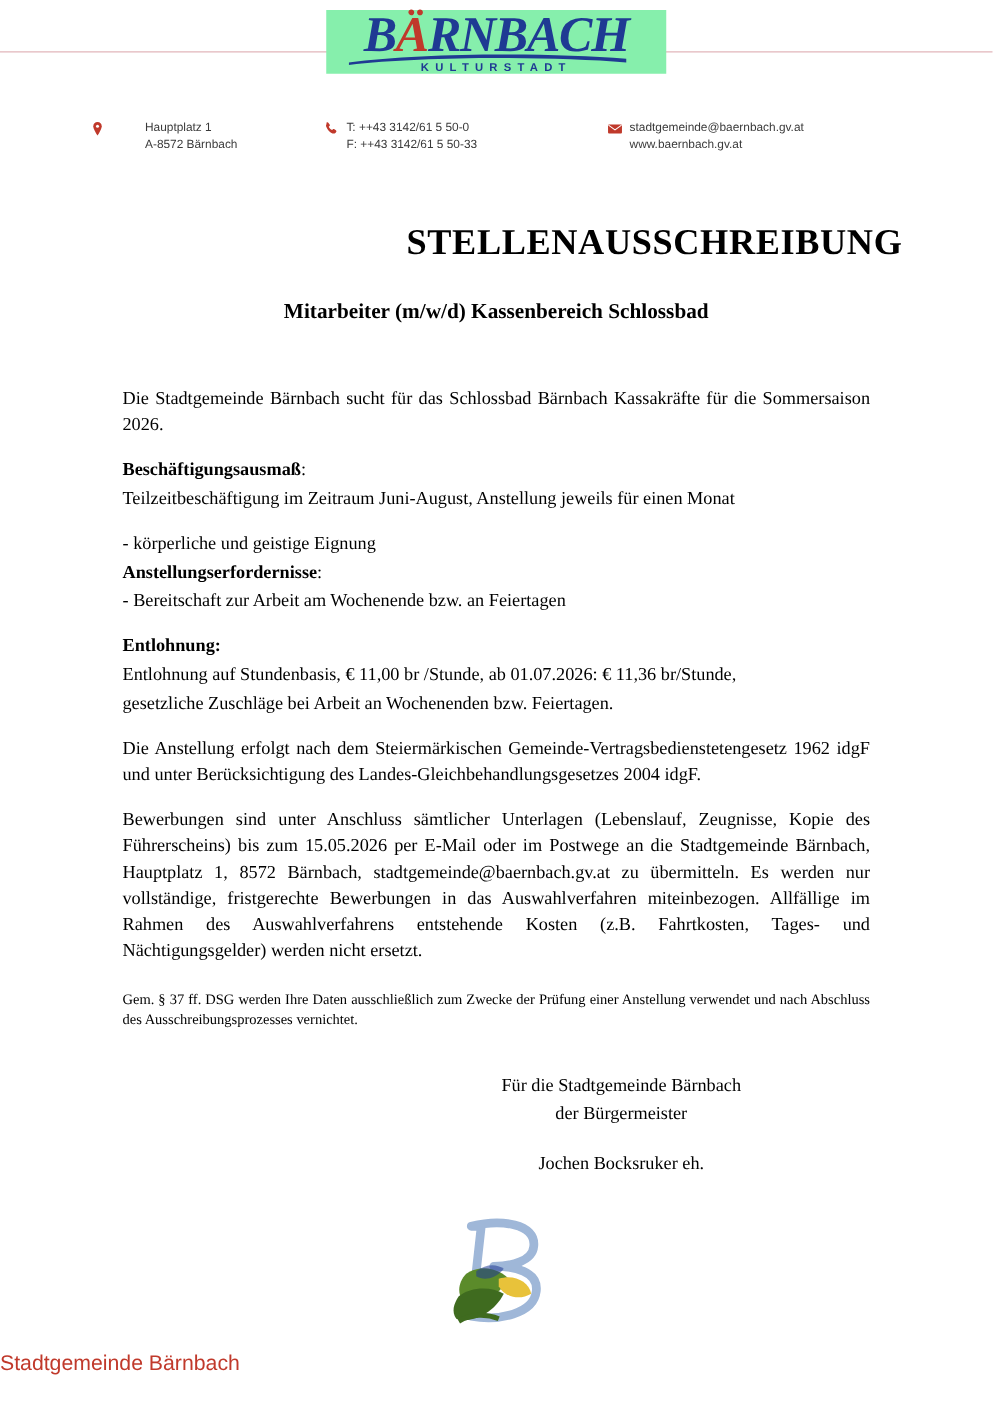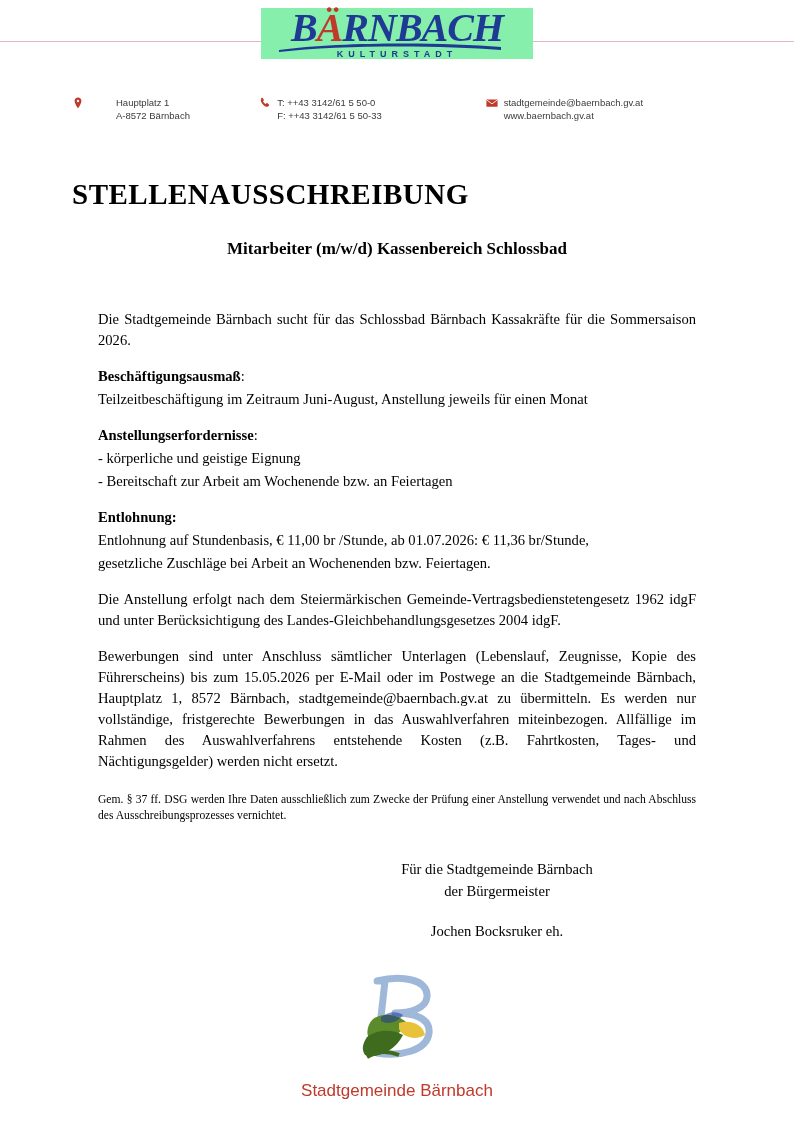--- a/index.html
+++ b/index.html
@@ -95,21 +95,21 @@
   .contact-item.mail { width: 240px; }
   .cicon {
     width: 12px;
     height: 12px;
     flex: 0 0 12px;
     margin-top: 1px;
   }
 
   
   h1.doc-title {
-    text-align: left;
+    text-align: right;
     font-family: "Liberation Serif", serif;
     font-weight: bold;
     font-size: 29px;
     letter-spacing: 0.5px;
     margin: 56px 0 0 0;
   }
   h2.doc-subtitle {
     text-align: center;
     font-family: "Liberation Serif", serif;
     font-weight: bold;
@@ -148,21 +148,21 @@
     padding-left: 200px;
   }
   .sign .gap { height: 18px; }
 
   
   .footer {
     position: absolute;
     left: 0;
     right: 0;
     bottom: 22px;
-    text-align: center;
+    text-align: left;
   }
   .footer-mark {
     width: 120px;
     height: 108px;
     margin: 0 auto;
     position: relative;
   }
   .footer-caption {
     font-family: "Liberation Sans", sans-serif;
     font-size: 17px;
@@ -226,24 +226,24 @@
 
   <div class="body-wrap">
 
     <p class="just">Die Stadtgemeinde Bärnbach sucht für das Schlossbad Bärnbach Kassakräfte für die Sommersaison 2026.</p>
 
     <p class="tight">
       <span class="lbl">Beschäftigungsausmaß</span><span>:</span>
     </p>
     <p>Teilzeitbeschäftigung im Zeitraum Juni-August, Anstellung jeweils für einen Monat</p>
 
+    <p class="tight">- körperliche und geistige Eignung</p>
     <p class="tight">
       <span class="lbl">Anstellungserfordernisse</span><span>:</span>
     </p>
-    <p class="tight">- körperliche und geistige Eignung</p>
     <p>- Bereitschaft zur Arbeit am Wochenende bzw. an Feiertagen</p>
 
     <p class="tight">
       <span class="lbl">Entlohnung:</span><span></span>
     </p>
     <p class="tight">Entlohnung auf Stundenbasis, € 11,00 br /Stunde, ab 01.07.2026: € 11,36 br/Stunde,</p>
     <p>gesetzliche Zuschläge bei Arbeit an Wochenenden bzw. Feiertagen.</p>
 
     <p class="just">Die Anstellung erfolgt nach  dem Steiermärkischen Gemeinde-Vertragsbedienstetengesetz 1962 idgF und unter Berücksichtigung des Landes-Gleichbehandlungsgesetzes 2004 idgF.</p>
 

